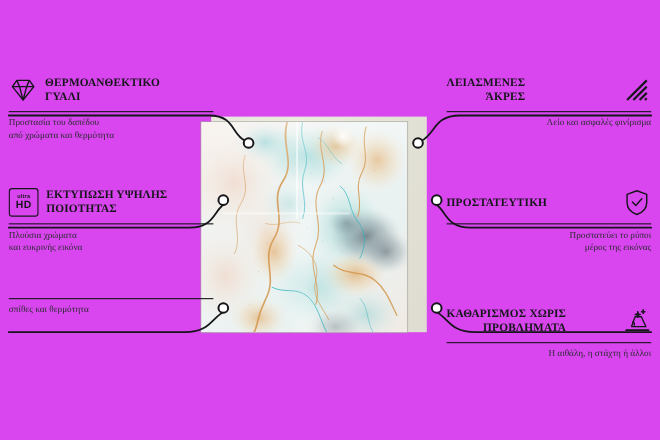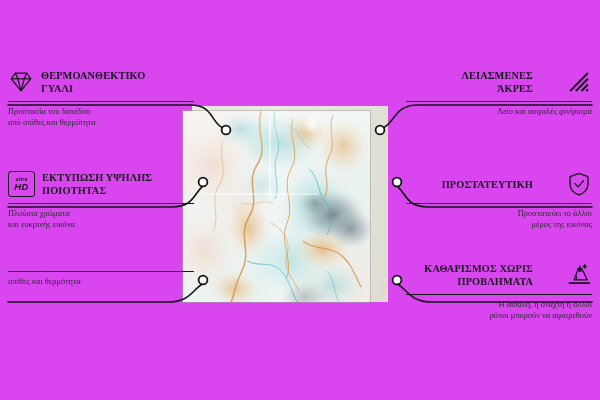--- a/index.html
+++ b/index.html
@@ -38,21 +38,21 @@
   
   #wires{position:absolute;left:0;top:0;width:600px;height:400px;pointer-events:none;}
 
   
   .feat{position:absolute;width:186px;}
   .feat.left{left:8px;text-align:left;}
   .feat.right{right:8px;text-align:right;}
 
   .head{display:flex;align-items:center;gap:7px;min-height:32px;}
   .feat.left .head{justify-content:flex-start;}
-  .feat.right .head{flex-direction:row-reverse;justify-content:flex-start;gap:33px;}
+  .feat.right .head{flex-direction:row-reverse;justify-content:space-between;gap:33px;}
 
   .ttl{
     font-size:10.3px;line-height:13px;font-weight:700;color:#16161a;
     letter-spacing:.15px;text-transform:uppercase;
   }
   .feat.right .ttl{text-align:right;}
 
   .rule{height:0;border-top:1.4px solid #15151a;margin:3px 0 4px 0;width:100%;}
 
   .desc{font-size:8.4px;line-height:11.2px;color:#2b2b30;}
@@ -61,21 +61,21 @@
   .ico{width:26px;height:26px;flex:0 0 26px;display:block;}
 
   
   .hdbox{
     width:25px;height:24px;border:1.5px solid #15151a;border-radius:3px;
     display:flex;flex-direction:column;align-items:center;justify-content:center;
     font-family:"Liberation Sans","DejaVu Sans",sans-serif;color:#15151a;
     flex:0 0 25px;line-height:1;
   }
   .hdbox .u{font-size:5px;font-weight:700;letter-spacing:.2px;}
-  .hdbox .h{font-size:9.5px;font-weight:700;letter-spacing:.3px;margin-top:.5px;font-style:italic;}
+  .hdbox .h{font-size:9.5px;font-weight:700;letter-spacing:.3px;margin-top:.5px;}
 </style>
 </head>
 <body>
 
 <div id="stage">
 
   <div id="product">
     <div id="backpanel"></div>
     <div id="glass">
       <svg id="ink" viewBox="0 0 187 191" preserveAspectRatio="none">
@@ -213,21 +213,21 @@
         </g>
       </svg>
       <div class="ttl">
         <div>ΘΕΡΜΟΑΝΘΕΚΤΙΚΟ</div>
         <div>ΓΥΑΛΙ</div>
       </div>
     </div>
     <div class="rule"></div>
     <div class="desc">
       <div>Προστασία του δαπέδου</div>
-      <div>από σπίθες και θερμότητα</div>
+      <div>από χρώματα και θερμότητα</div>
     </div>
   </div>
 
   <div class="feat left" style="top:168px">
     <div class="head">
       <div class="hdbox">
         <span class="u">ultra</span>
         <span class="h">HD</span>
       </div>
       <div class="ttl">
@@ -278,41 +278,40 @@
           <path d="M16 3 L27 7 V16 C27 23 21.5 27.5 16 29.5 C10.5 27.5 5 23 5 16 V7 Z"></path>
           <path d="M11 15.5 L14.8 19.5 L21.5 12"></path>
         </g>
       </svg>
       <div class="ttl">
         <div>ΠΡΟΣΤΑΤΕΥΤΙΚΗ</div>
       </div>
     </div>
     <div class="rule"></div>
     <div class="desc">
-      <div>Προστατεύει το άλλοι</div>
+      <div>Προστατεύει το ρύποι</div>
       <div>μέρος της εικόνας</div>
     </div>
   </div>
 
-  <div class="feat right" style="top:259px">
+  <div class="feat right" style="top:276px">
     <div class="head">
       <svg class="ico" viewBox="0 0 32 32">
         <g fill="none" stroke="#15151a" stroke-width="1.5" stroke-linejoin="round" stroke-linecap="round">
           <path d="M10 22 L14 11 H21 L26 22 Z"></path>
           <path d="M11.5 16.5 C13 17.5 13.5 19 13 20.5"></path>
           <path d="M4 26 H29" stroke-width="2"></path>
           <path d="M17 5 L17.9 7.6 L20.5 8.5 L17.9 9.4 L17 12 L16.1 9.4 L13.5 8.5 L16.1 7.6 Z" fill="#15151a" stroke-width="1"></path>
           <path d="M23 3 L23.6 4.9 L25.5 5.5 L23.6 6.1 L23 8 L22.4 6.1 L20.5 5.5 L22.4 4.9 Z" fill="#15151a" stroke-width="1"></path>
         </g>
       </svg>
       <div class="ttl">
         <div>ΚΑΘΑΡΙΣΜΟΣ ΧΩΡΙΣ</div>
         <div>ΠΡΟΒΛΗΜΑΤΑ</div>
       </div>
     </div>
     <div class="rule"></div>
     <div class="desc">
       <div>Η αιθάλη, η στάχτη ή άλλοι</div>
-      <div>ρύποι μπορούν να αφαιρεθούν</div>
     </div>
   </div>
 
 </div>
 
 </body></html>

